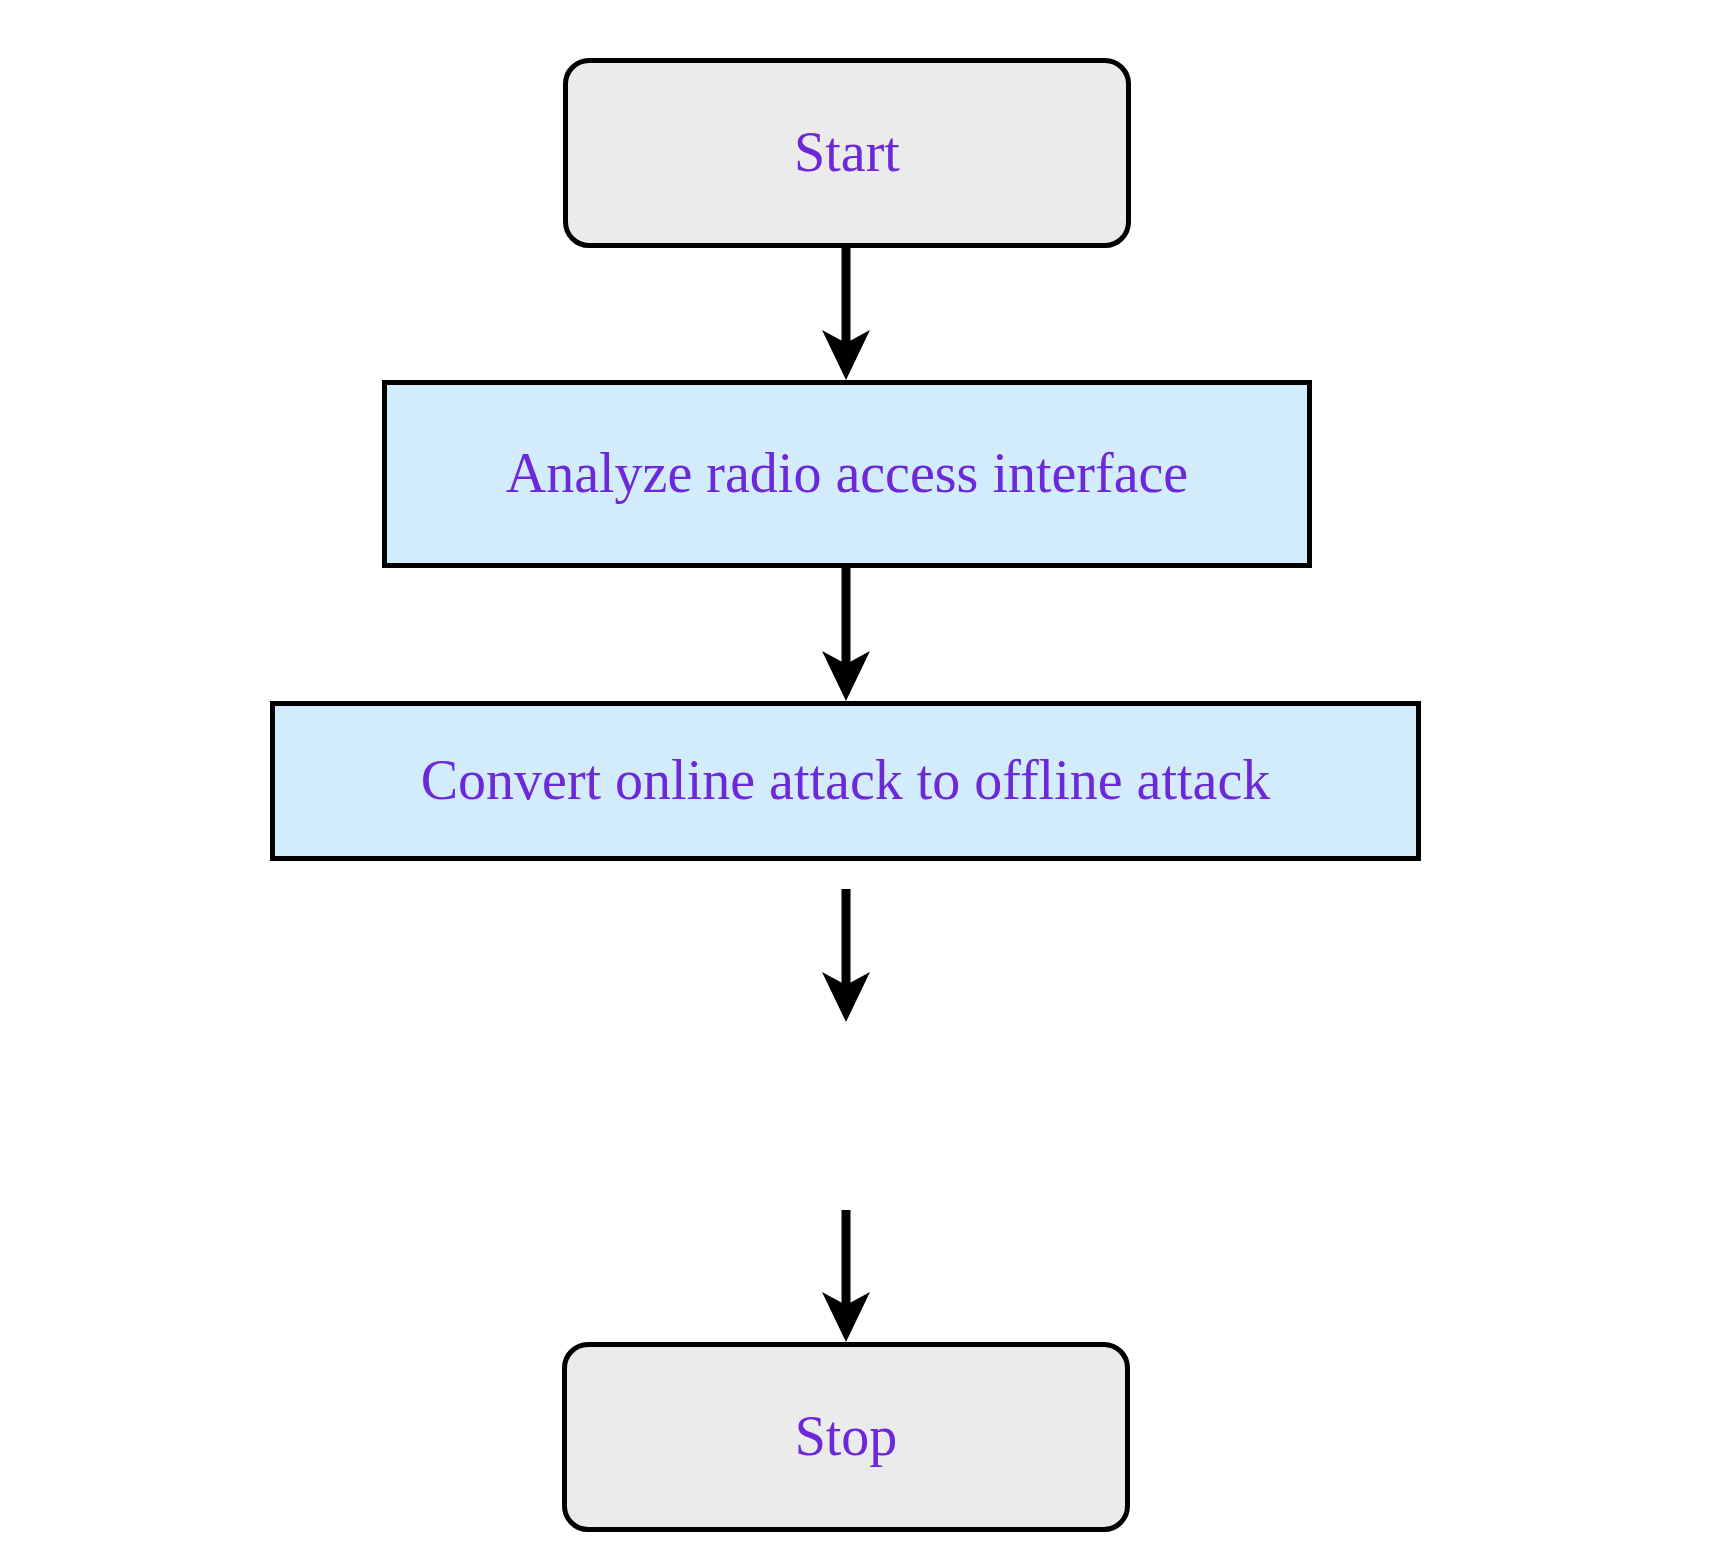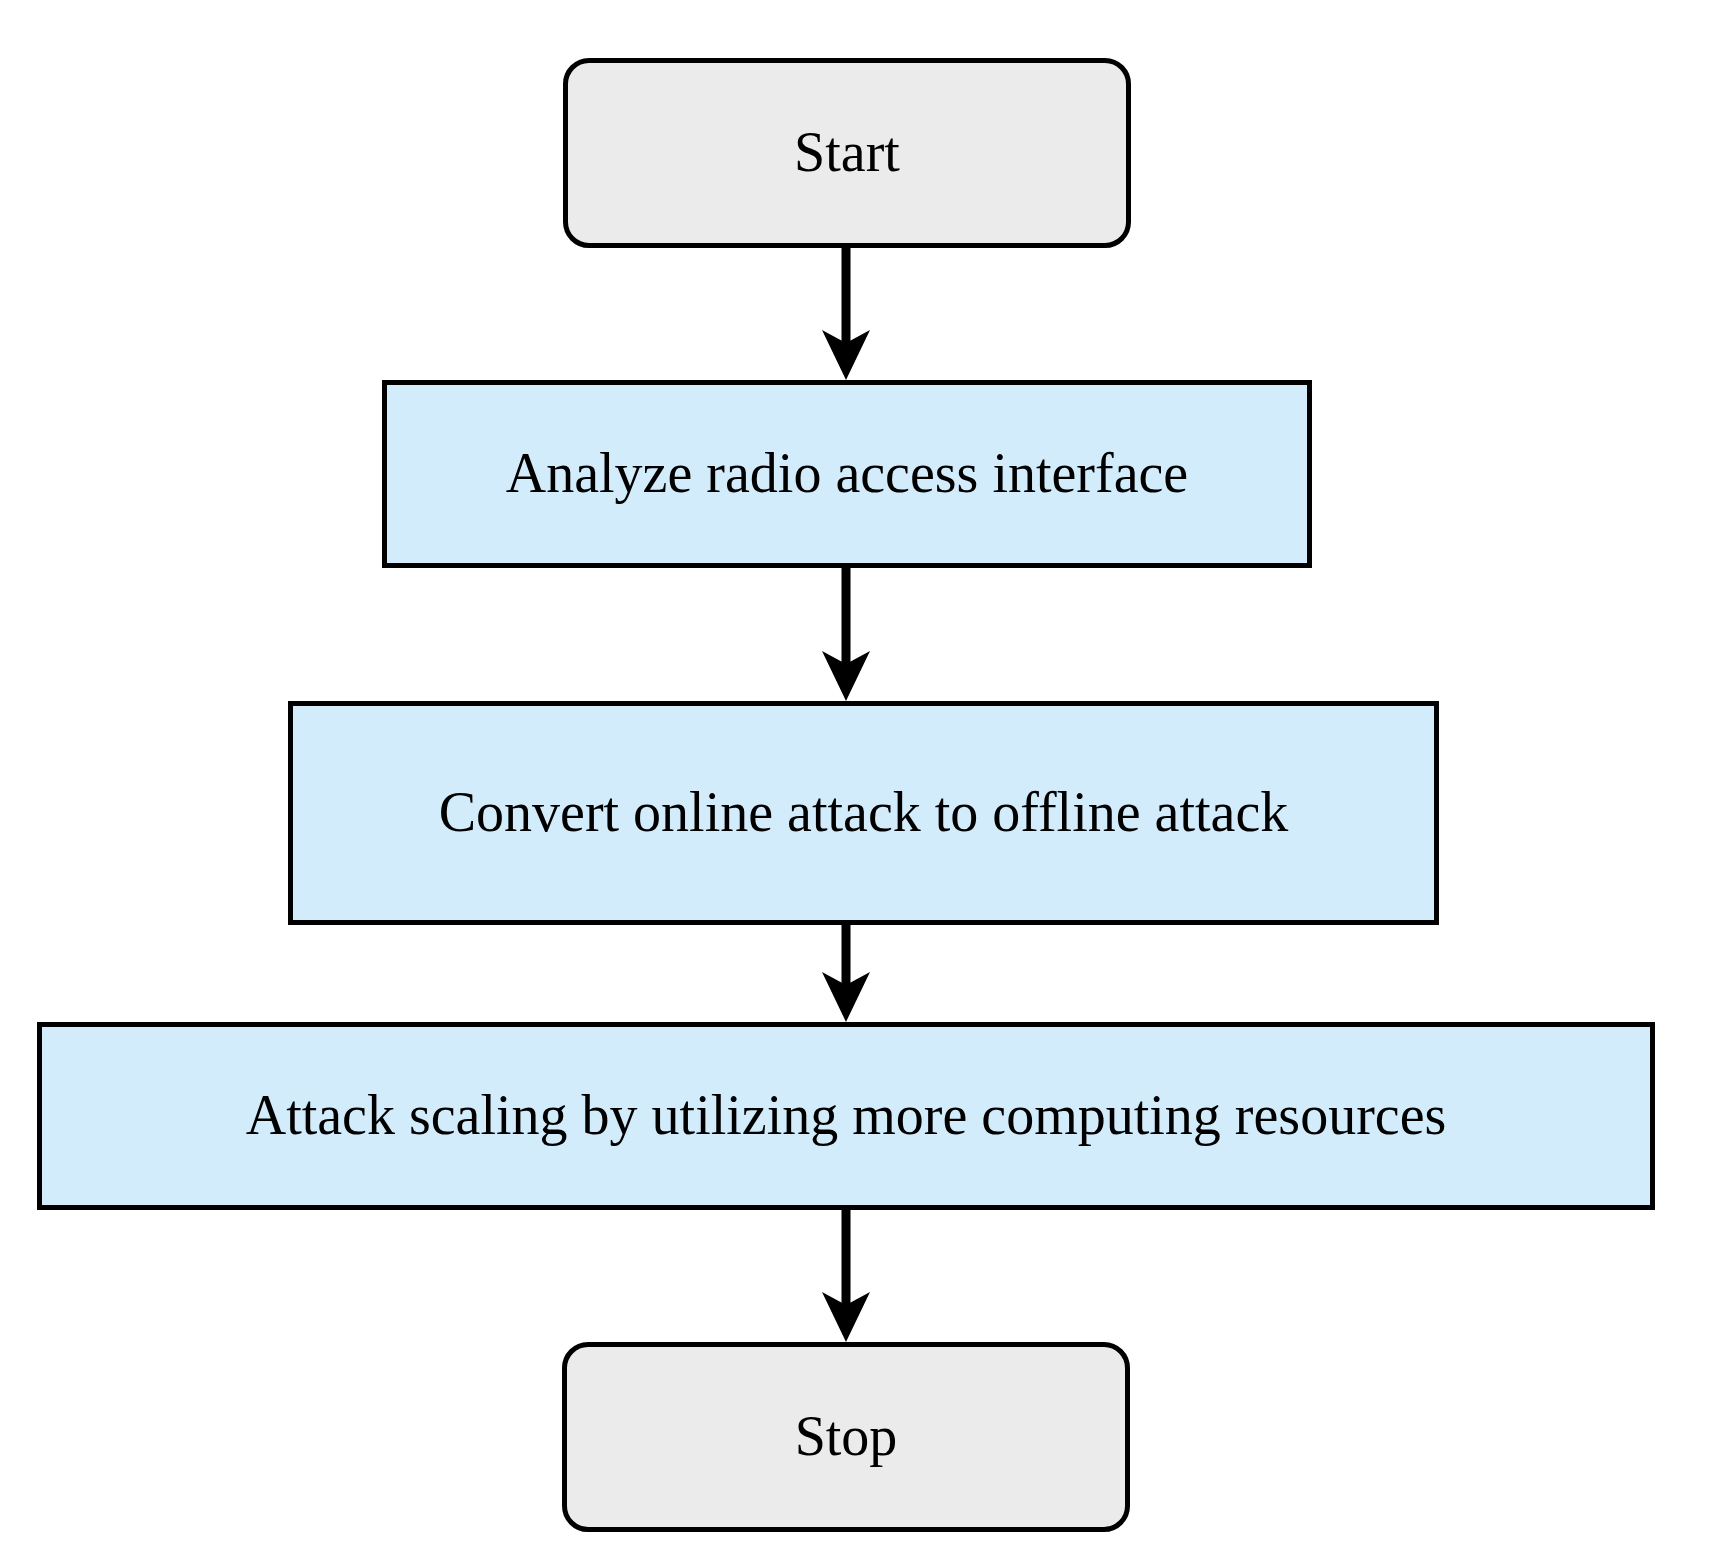--- a/index.html
+++ b/index.html
@@ -16,38 +16,38 @@
     font-family: "Liberation Serif", "DejaVu Serif", serif;
   }
   .node {
     position: absolute;
     box-sizing: border-box;
     border: 5px solid #000000;
     display: flex;
     align-items: center;
     justify-content: center;
     text-align: center;
-    color: #000000;
+    color: #6d28d9;
     line-height: 1.1;
     white-space: nowrap;
   }
   .node.terminator {
     background: #ebebeb;
     border-radius: 26px;
     font-size: 56px;
   }
   .node.process {
     background: #d2ecfb;
     border-radius: 0;
     font-size: 56px;
   }
   
   #node-start   { left: 563px;  top: 58px;   width: 568px;  height: 190px; }
   #node-step1   { left: 382px;  top: 380px;  width: 930px;  height: 188px; }
-  #node-step2   { left: 288px;  top: 701px;  width: 1151px; height: 224px; }
+  #node-step2   { left: 270px;  top: 701px;  width: 1151px; height: 160px; }
   #node-step3   { left: 37px;   top: 1022px; width: 1618px; height: 188px; }
   #node-stop    { left: 562px;  top: 1342px; width: 568px;  height: 190px; }
 
   .connector {
     position: absolute;
     left: 0;
     top: 0;
     width: 1709px;
     height: 1555px;
     pointer-events: none;
@@ -95,21 +95,18 @@
   </div>
 
   <div class="node process" id="node-step1">
     <span>Analyze radio access interface</span>
   </div>
 
   <div class="node process" id="node-step2">
     <span>Convert online attack to offline attack</span>
   </div>
 
-  <div class="node process" id="node-step3">
-    <span>Attack scaling by utilizing more computing resources</span>
-  </div>
 
   <div class="node terminator" id="node-stop">
     <span>Stop</span>
   </div>
 
 </div>
 
 </body></html>

